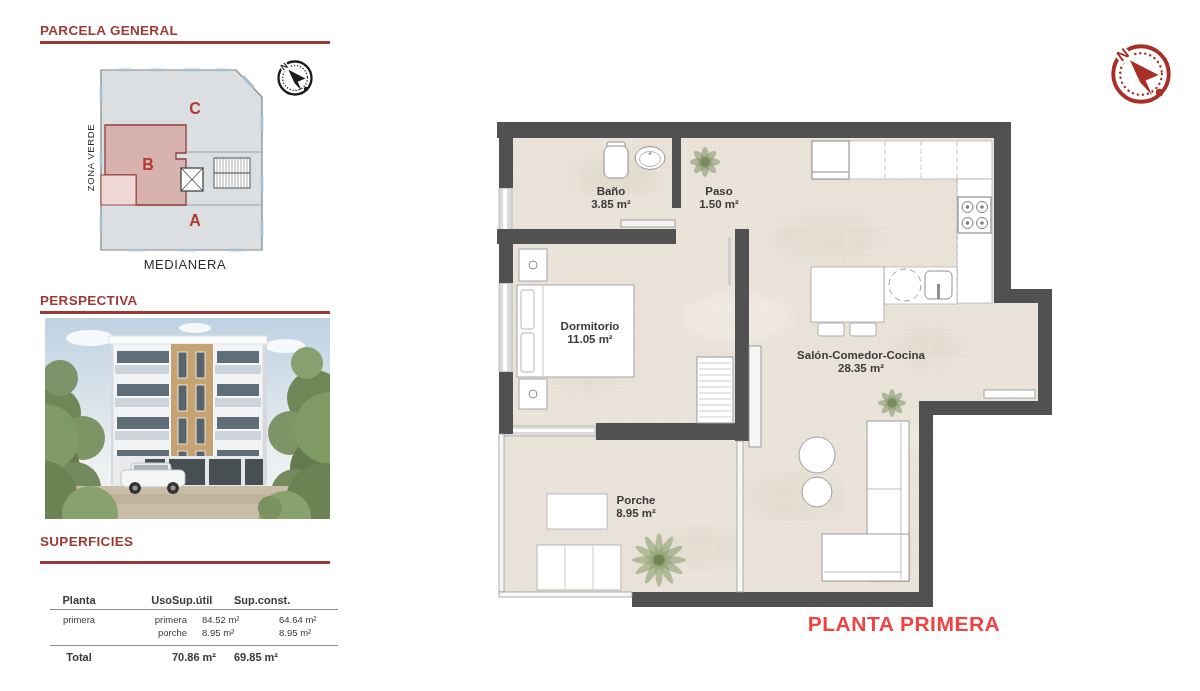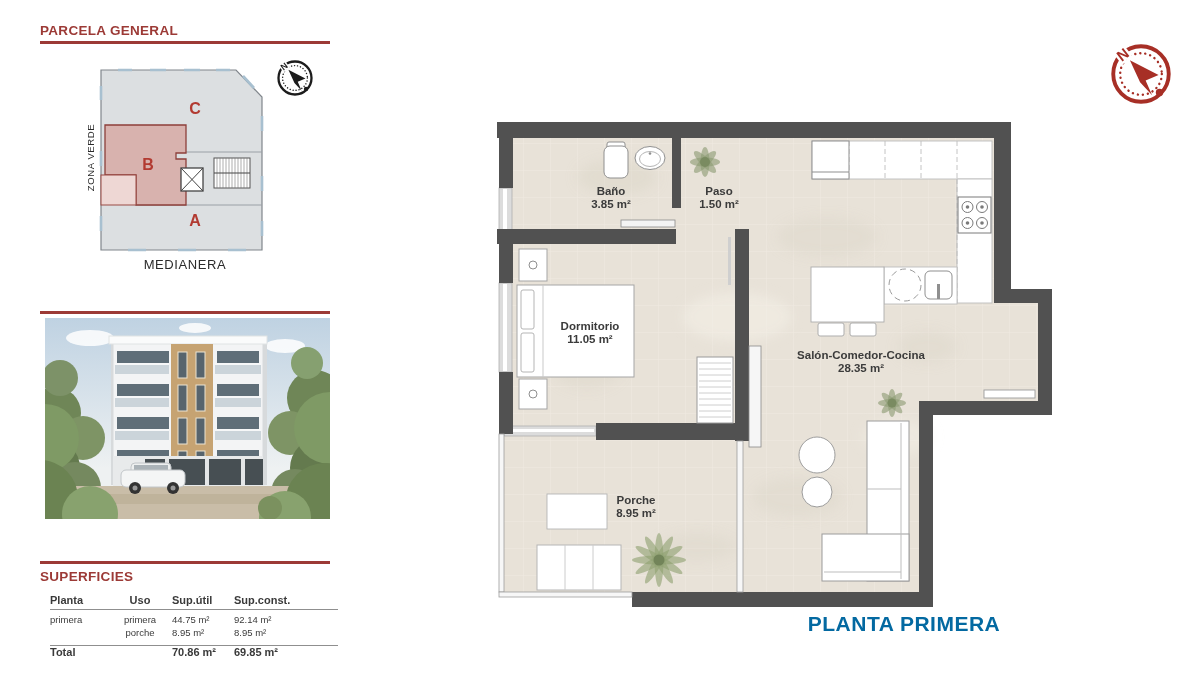--- a/index.html
+++ b/index.html
@@ -11,21 +11,21 @@
   .sec-title{
     position:absolute;left:40px;width:300px;
     color:#9c3a36;font-weight:700;font-size:13.5px;letter-spacing:.3px;
   }
   .sec-rule{
     position:absolute;left:40px;width:290px;height:0;
     border-top:3px solid #9c3a36;
   }
   .t-parcela{top:23px}   .r-parcela{top:41px}
   .t-perspectiva{top:293px} .r-perspectiva{top:311px}
-  .t-superficies{top:569px} .r-superficies{top:561px}
+  .t-superficies{top:534px} .r-superficies{top:561px}
 
   
   .zona-verde{
     position:absolute;left:45px;top:152px;width:90px;text-align:center;
     font-size:9.5px;letter-spacing:.6px;color:#2b2b2b;
     transform:rotate(-90deg);
   }
   .medianera{
     position:absolute;left:125px;top:257px;width:120px;text-align:center;
     font-size:13px;letter-spacing:.6px;color:#2b2b2b;
@@ -41,35 +41,35 @@
   .c-ring{fill:none;stroke:currentColor;stroke-width:4.2;}
   .c-dots{fill:none;stroke:currentColor;stroke-width:2.6;stroke-dasharray:.1 5.4;stroke-linecap:round;}
   .c-n{font-size:16px;font-weight:700;fill:currentColor;stroke:#ffffff;stroke-width:5px;paint-order:stroke;}
 
   
   .sup-table{
     position:absolute;left:50px;top:594px;width:288px;font-size:9.5px;color:#3a3a3a;
   }
   .tr{display:grid;grid-template-columns:58px 64px 62px 100px;}
   .tr span{display:block;}
-  .c1{text-align:left}.c2{text-align:center}.c3{}.c4{}
+  .c1{text-align:center}.c2{text-align:right}.c3{}.c4{}
   .thead{font-weight:700;font-size:11px;padding-bottom:3px;border-bottom:1px solid #8f8f8f;}
-  .tbody{padding:4px 0 6px 0;line-height:12.5px;}
-  .ttotal{border-top:1px solid #8f8f8f;font-weight:700;font-size:11px;}
+  .tbody{padding:4px 0 6px 0;line-height:12.5px;gap:15px;}
+  .ttotal{border-top:1px solid #8f8f8f;font-weight:700;font-size:11px;padding-top:5px;}
 
   
   .rname{font-size:11.5px;font-weight:600;fill:#3b3b3b;text-anchor:middle;}
   .rarea{font-size:11.5px;font-weight:700;fill:#3b3b3b;text-anchor:middle;}
 
   
   .zletter{font-size:16px;font-weight:700;fill:#b23a31;text-anchor:middle;}
 
   .plan-title{
     position:absolute;left:779px;top:612px;width:250px;text-align:center;
-    font-size:21px;font-weight:600;letter-spacing:.5px;color:#0369a1;
+    font-size:21px;font-weight:600;letter-spacing:.5px;color:#ef4444;
   }
 </style>
 </head>
 <body>
 
 <div class="page">
 
   <div class="sec-title t-parcela">PARCELA GENERAL</div>
   <div class="sec-rule r-parcela"></div>
 
@@ -107,20 +107,21 @@
   <div class="medianera">MEDIANERA</div>
 
   <svg class="compass-small" width="44" height="44" viewBox="0 0 80 80">
     <circle class="c-ring" cx="40" cy="40" r="30"></circle>
     <circle class="c-dots" cx="40" cy="40" r="22.5"></circle>
     <circle cx="60" cy="60" r="4" fill="currentColor"></circle>
     <path d="M28,25 L59,41 L45,47 L52,63 L39,49 Z" fill="currentColor"></path>
     <text class="c-n" x="15" y="25" transform="rotate(-38 20 20)">N</text>
   </svg>
 
+  <div class="sec-title t-perspectiva">PERSPECTIVA</div>
   <div class="sec-rule r-perspectiva"></div>
 
   <svg class="perspective" width="285" height="201" viewBox="0 0 285 201">
     <defs>
       <linearGradient id="skyg" x1="0" y1="0" x2="0" y2="1">
         <stop offset="0" stop-color="#bfd2e2"></stop>
           <stop offset=".75" stop-color="#eef1f2"></stop>
       </linearGradient>
     </defs>
     <rect x="0" y="0" width="285" height="201" fill="url(#skyg)"></rect>
@@ -228,25 +229,25 @@
       <span class="c3">Sup.útil</span>
       <span class="c4">Sup.const.</span>
     </div>
     <div class="tr tbody">
       <span class="c1">primera</span>
       <span class="c2">
         <span>primera</span>
         <span>porche</span>
       </span>
       <span class="c3">
-        <span>44.75 m²</span>
+        <span>84.52 m²</span>
         <span>8.95 m²</span>
       </span>
       <span class="c4">
-        <span>92.14 m²</span>
+        <span>64.64 m²</span>
         <span>8.95 m²</span>
       </span>
     </div>
     <div class="tr ttotal">
       <span class="c1">Total</span>
       <span class="c2"></span>
       <span class="c3">70.86 m²</span>
       <span class="c4">69.85 m²</span>
     </div>
   </div>

